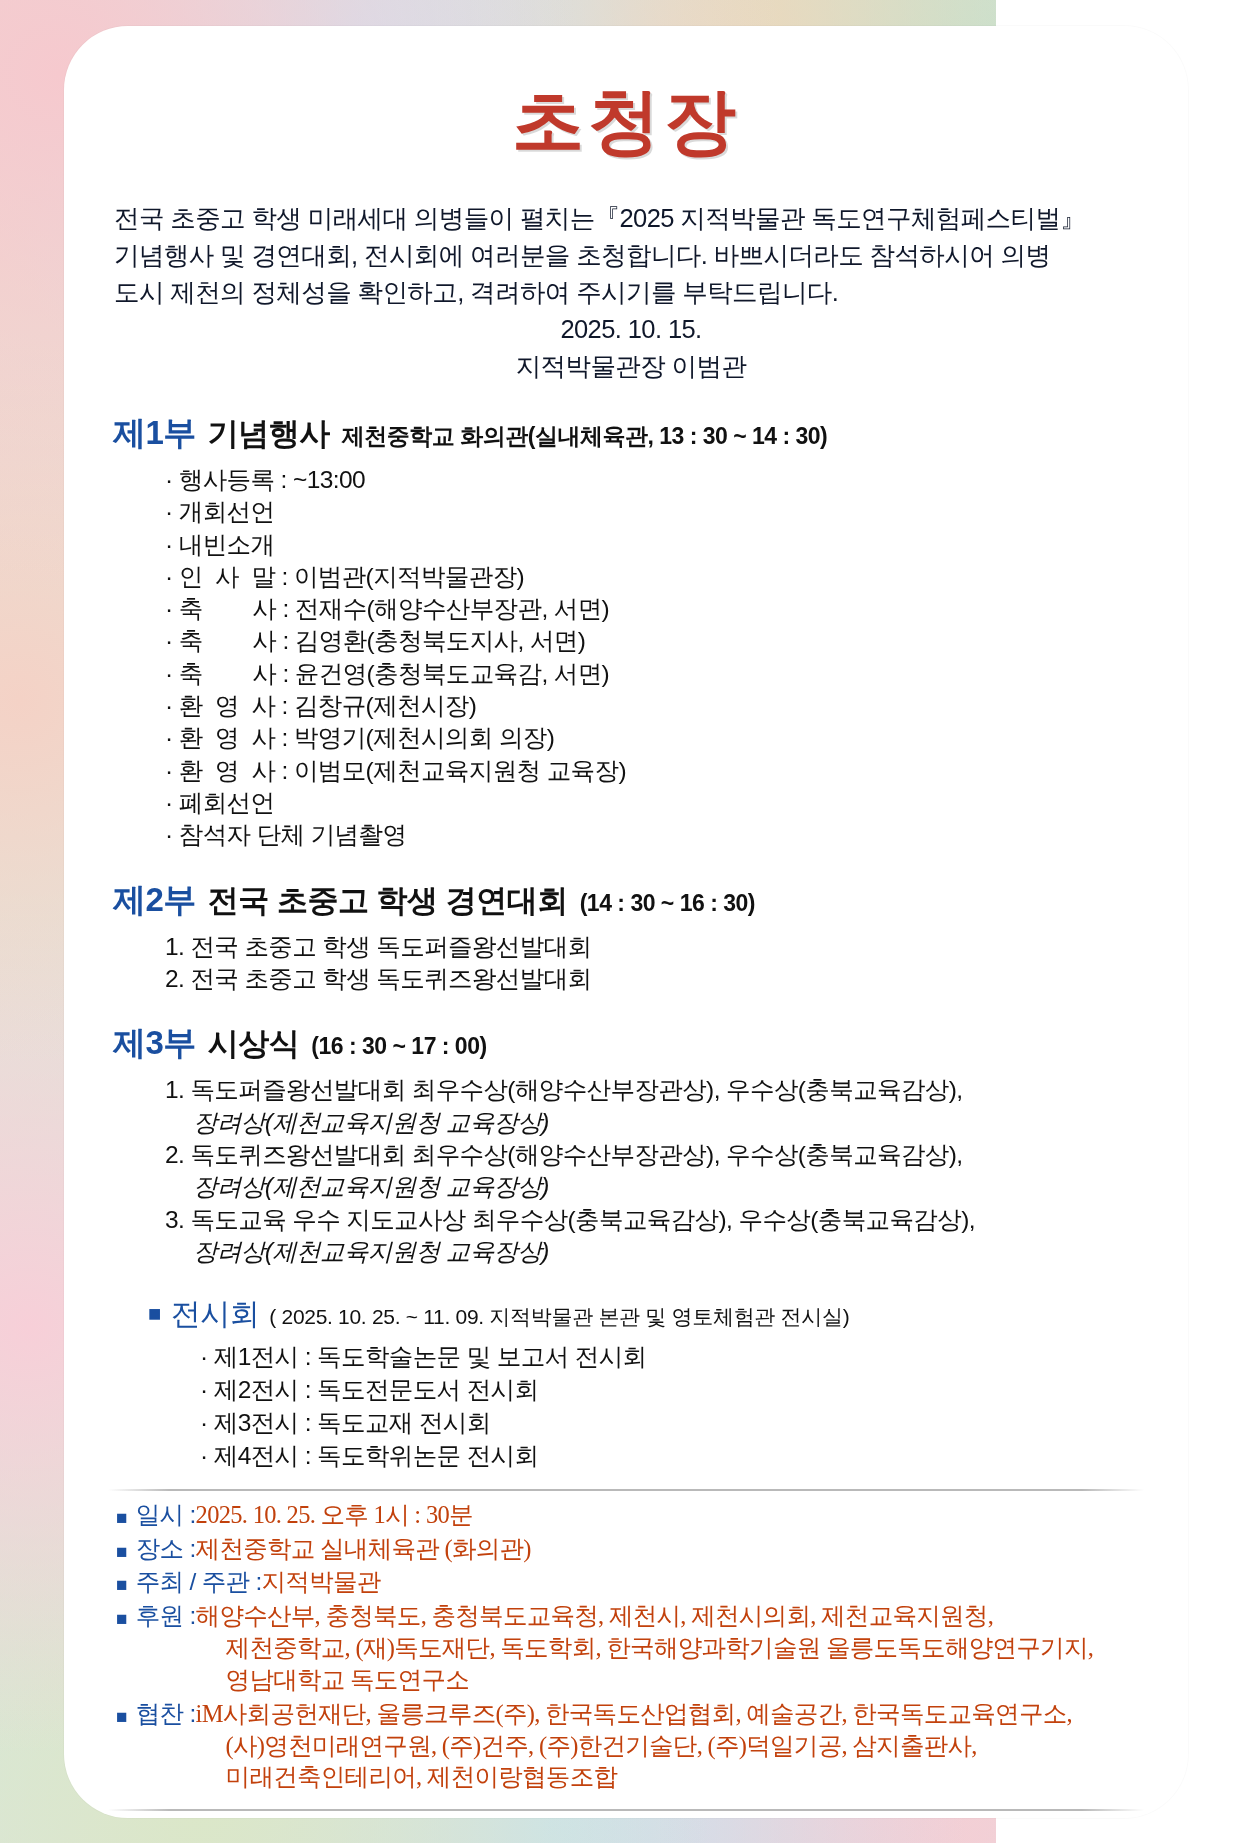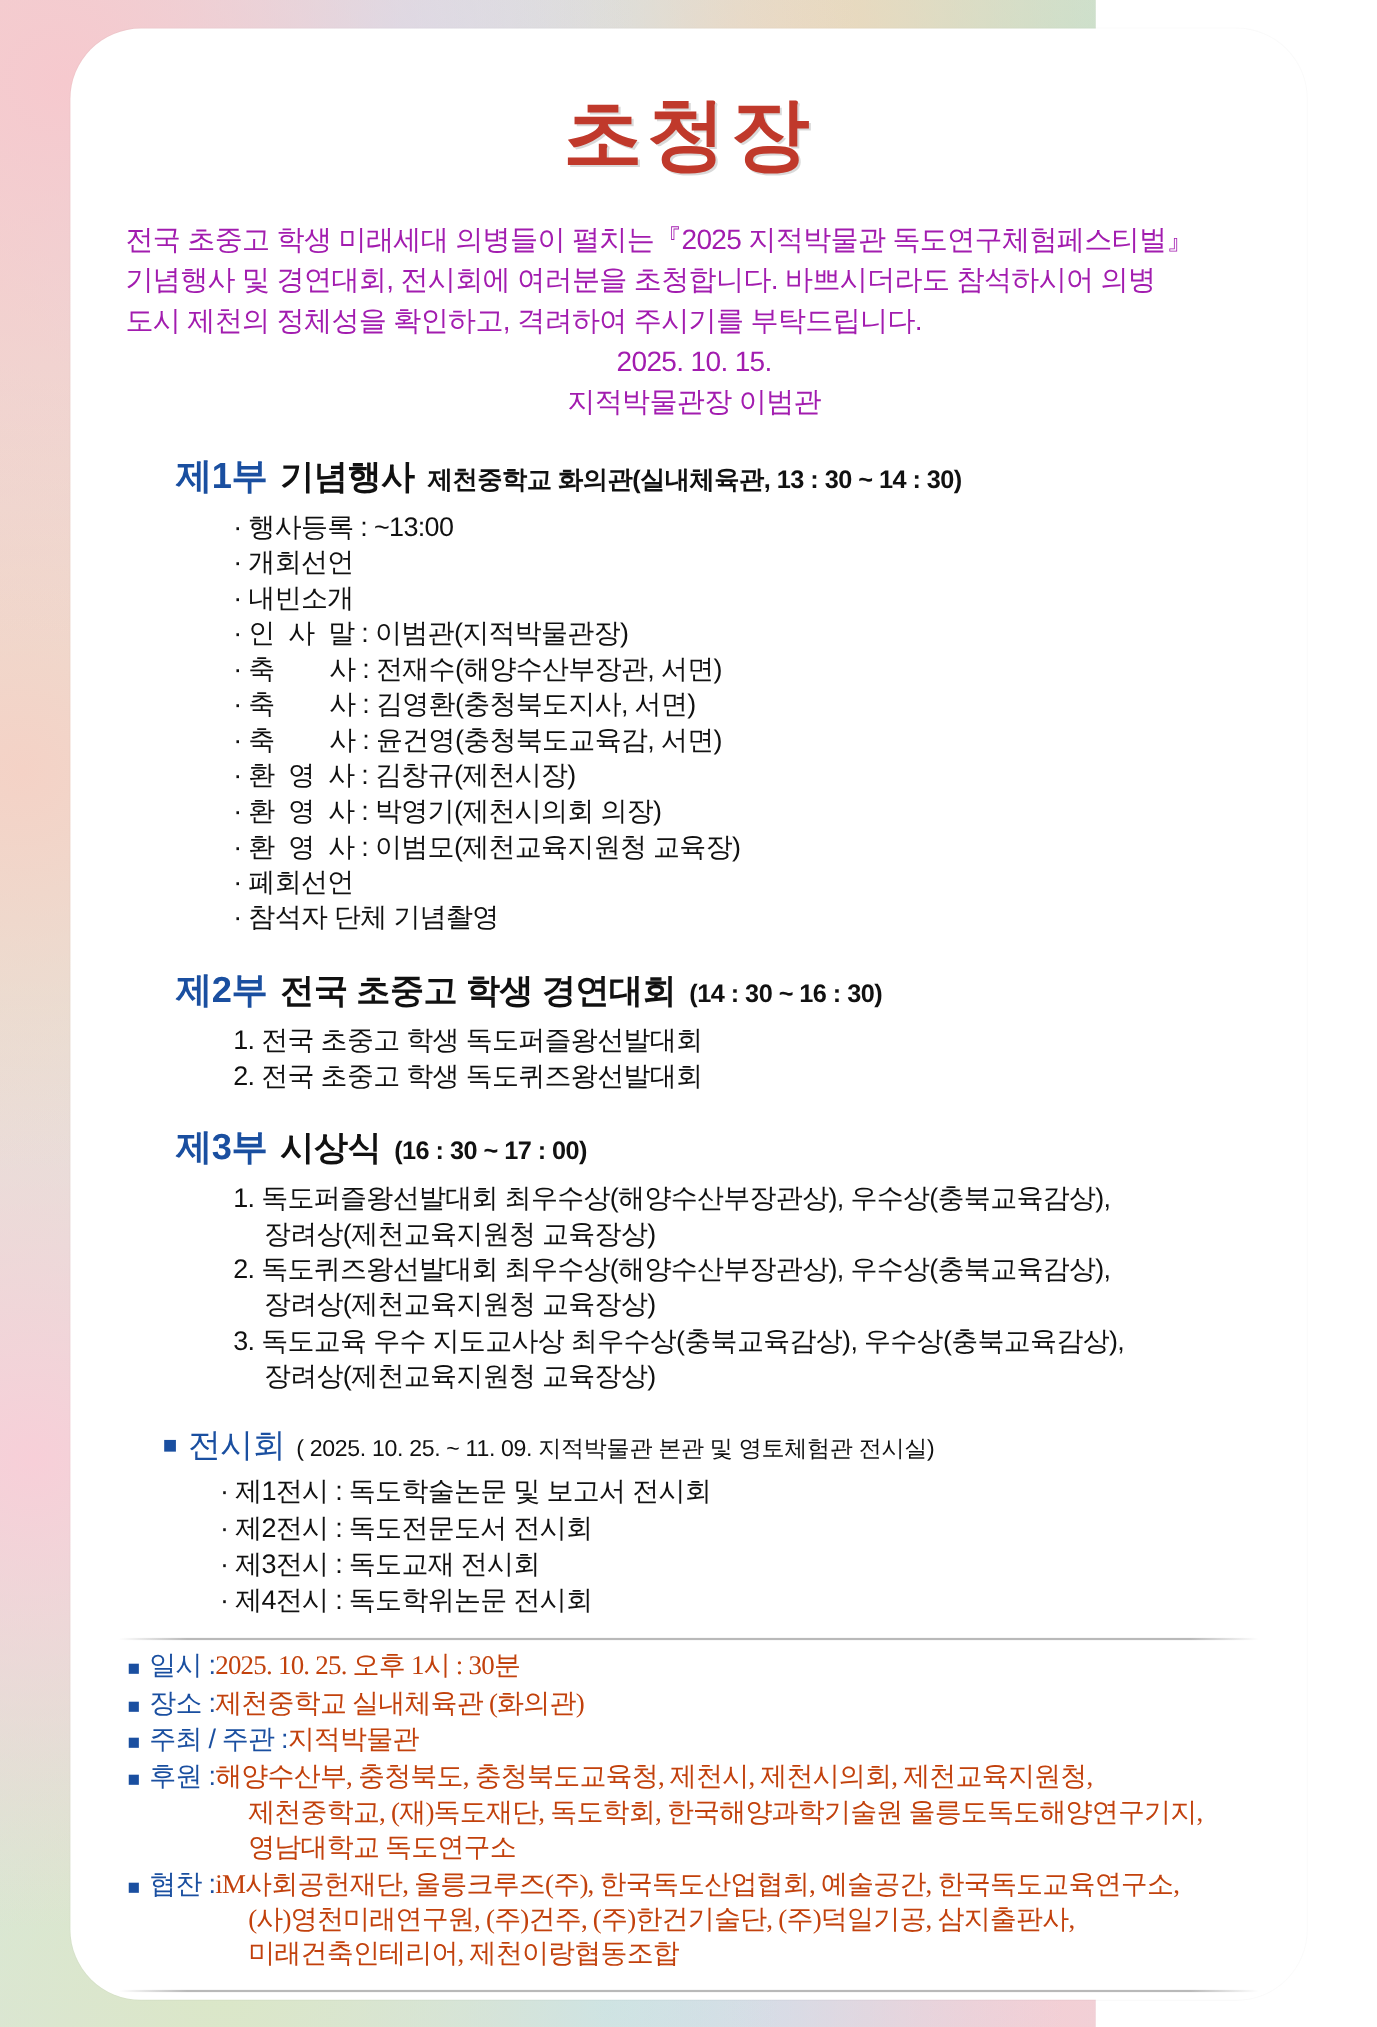--- a/index.html
+++ b/index.html
@@ -55,32 +55,32 @@
     font-size: 72px;
     font-weight: 700;
     color: #c0392b;
     letter-spacing: 4px;
     text-shadow: 2px 2px 0 rgba(0,0,0,0.15);
   }
   .intro {
     margin: 30px 40px 0 50px;
     font-size: 25.5px;
     line-height: 1.45;
-    color: #a21caf;
+    color: #0f172a;
     letter-spacing: -0.6px;
   }
   .intro p {
     margin: 0;
   }
   .center {
     text-align: center;
   }
   .sect {
     margin: 26px 0 0 0;
-    padding-left: 96px;
+    padding-left: 49px;
   }
   .sect-head {
     display: flex;
     align-items: baseline;
     gap: 12px;
     letter-spacing: -0.5px;
   }
   .part-no {
     font-size: 33px;
     font-weight: 700;
@@ -109,20 +109,21 @@
     color: #111;
     letter-spacing: -0.6px;
     white-space: pre;
   }
   .items.num li {
     white-space: normal;
   }
   .indent2 {
     display: block;
     padding-left: 28px;
+    font-style: italic;
   }
   .exh-head {
     display: flex;
     align-items: baseline;
     gap: 10px;
     padding-left: 84px;
     margin-top: 26px;
     letter-spacing: -0.5px;
   }
   .sq {

